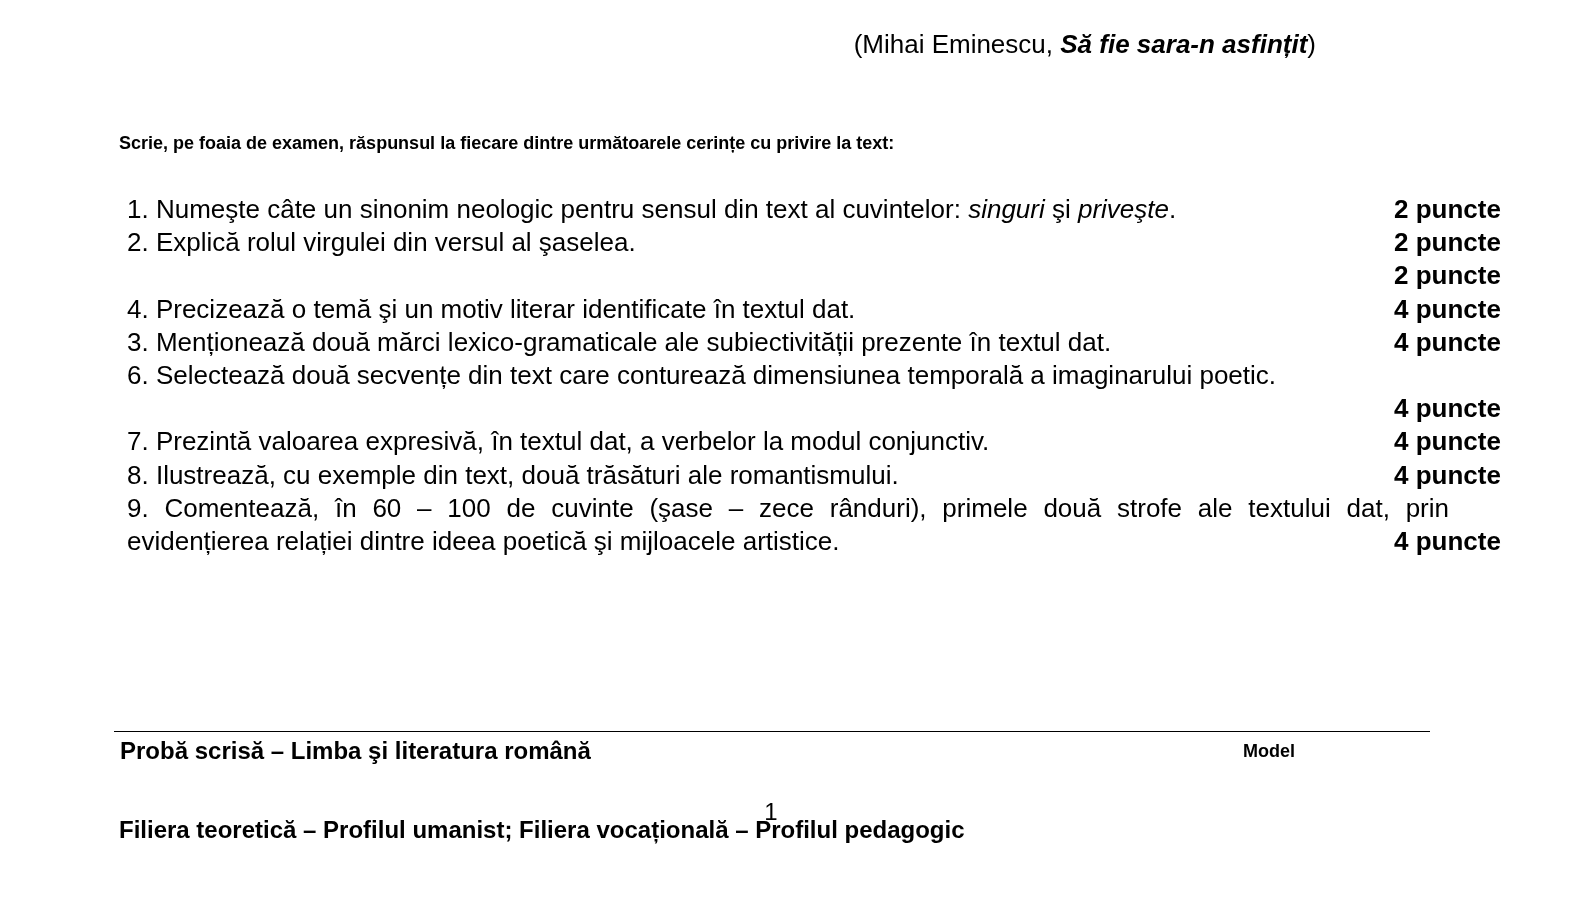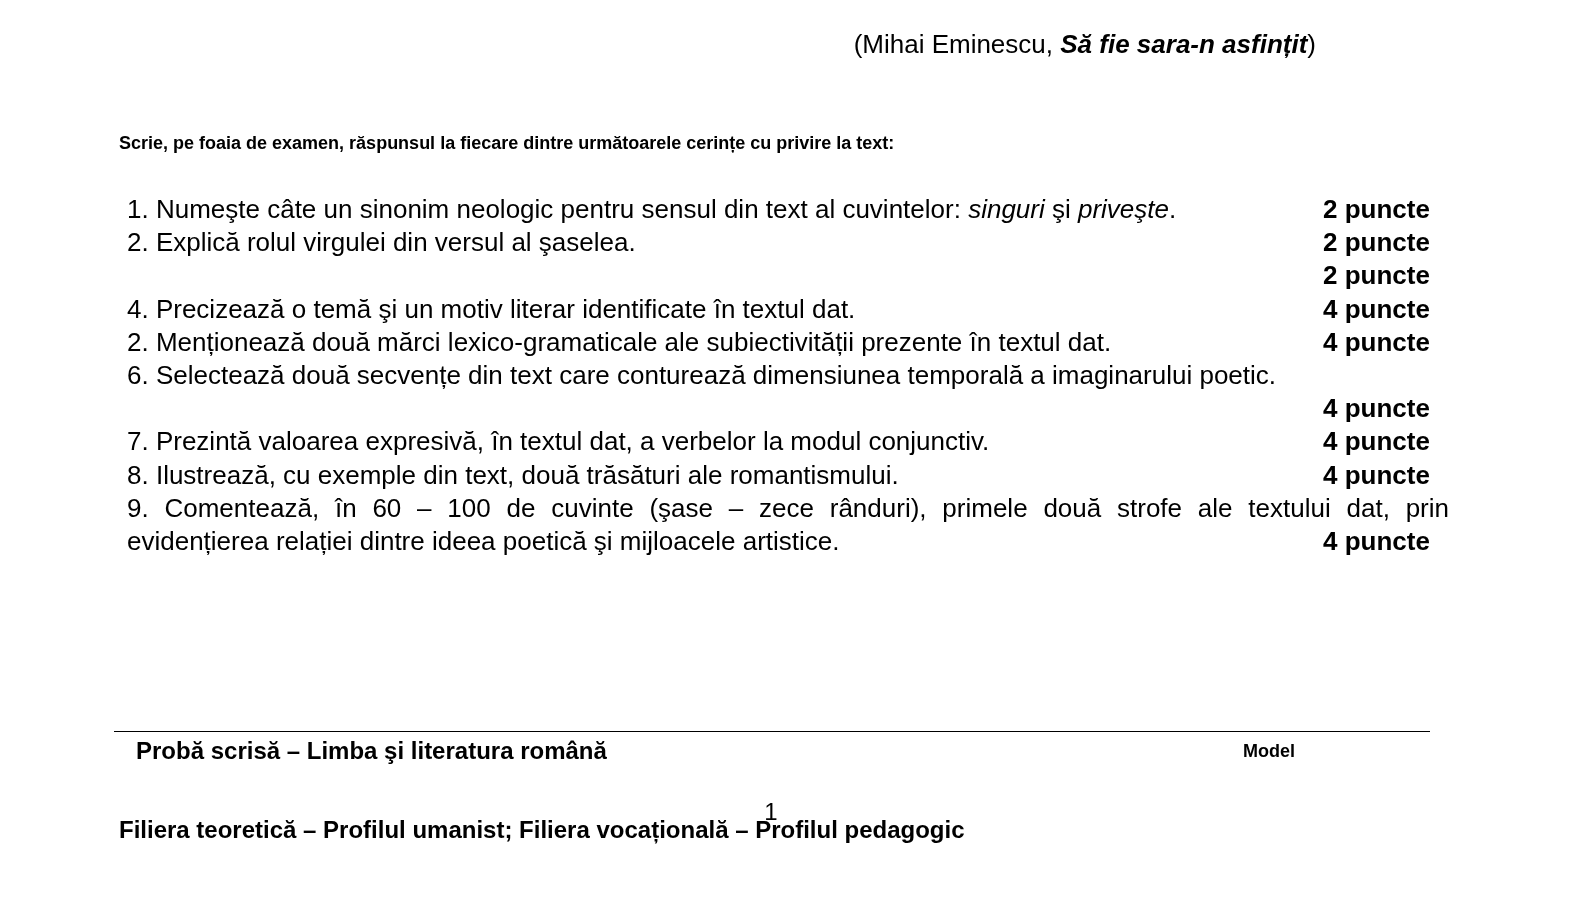--- a/index.html
+++ b/index.html
@@ -56,42 +56,42 @@
       line-height: 33.2px;
       white-space: nowrap;
     }
     .req-row .req-text {
       position: absolute;
       left: 0;
       top: 0;
     }
     .req-row .pts {
       position: absolute;
-      left: 1196px;
+      left: 1267px;
       top: 0;
       font-weight: bold;
     }
     .req-row .req-text.justified {
       width: 1322px;
       text-align: justify;
       text-align-last: justify;
     }
     em { font-style: italic; }
 
     .footer-rule {
       position: absolute;
       left: 114px;
       top: 731px;
       width: 1316px;
       height: 0;
       border-top: 1.5px solid #000;
     }
     .footer-line1 {
       position: absolute;
-      left: 136px;
+      left: 120px;
       top: 736px;
       font-size: 24px;
       font-weight: bold;
       line-height: 30px;
       white-space: nowrap;
     }
     .footer-model {
       position: absolute;
       right: 157px;
       top: 736px;
@@ -143,21 +143,21 @@
     <div class="req-row">
       <span class="pts">2 puncte</span>
     </div>
 
     <div class="req-row">
       <span class="req-text">4. Precizează o temă şi un motiv literar identificate în textul dat.</span>
       <span class="pts">4 puncte</span>
     </div>
 
     <div class="req-row">
-      <span class="req-text">2. Menționează două mărci lexico-gramaticale ale subiectivității prezente în textul dat.</span>
+      <span class="req-text">3. Menționează două mărci lexico-gramaticale ale subiectivității prezente în textul dat.</span>
       <span class="pts">4 puncte</span>
     </div>
 
     <div class="req-row">
       <span class="req-text">6. Selectează două secvențe din text care conturează dimensiunea temporală a imaginarului poetic.</span>
     </div>
     <div class="req-row">
       <span class="pts">4 puncte</span>
     </div>
 

